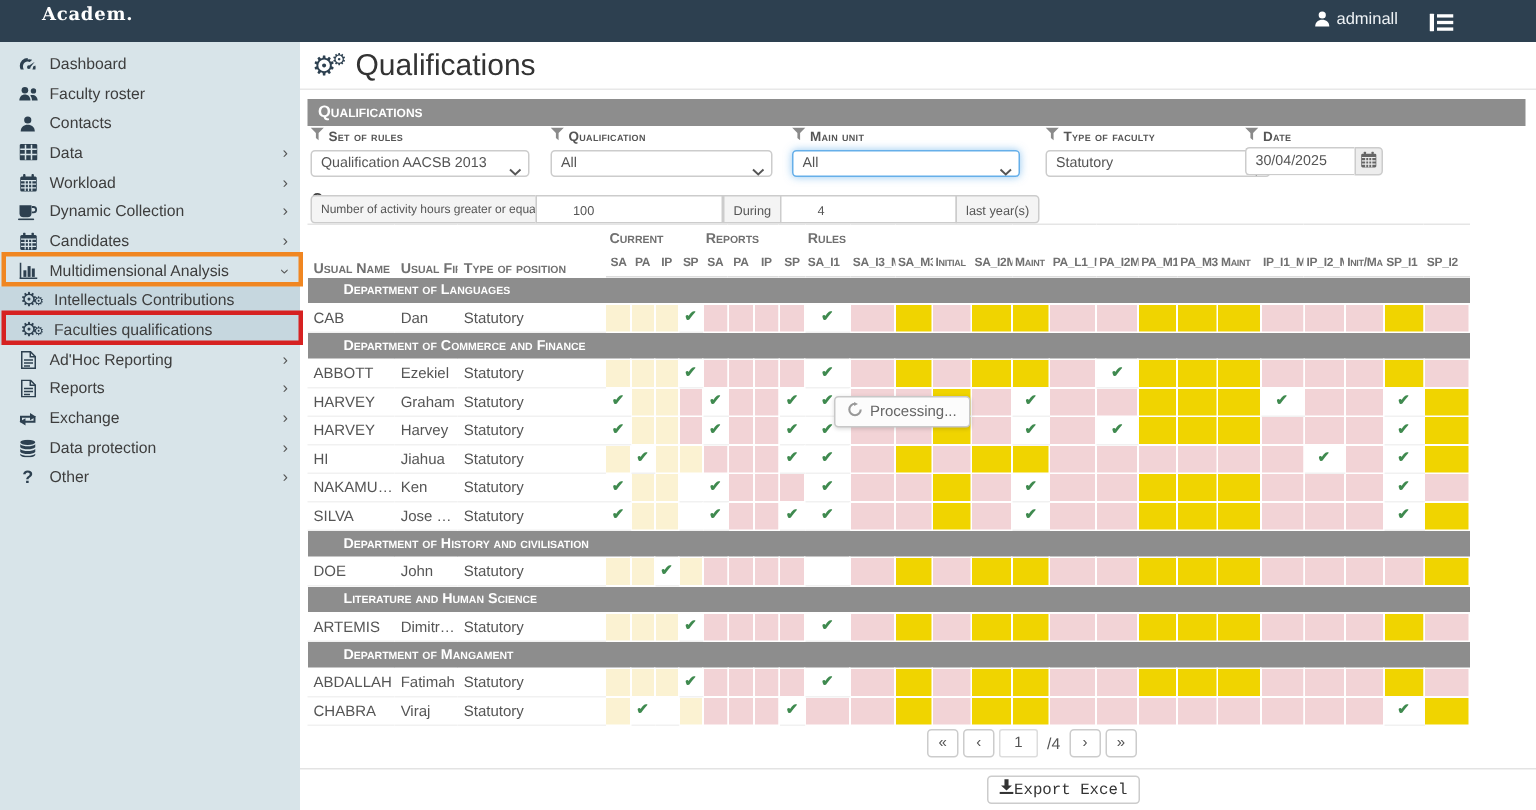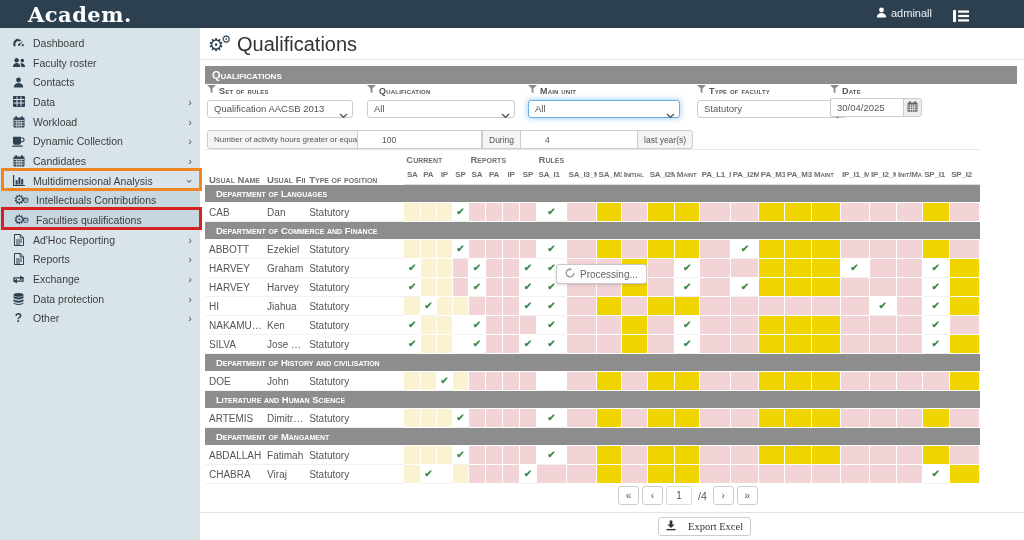--- a/index.html
+++ b/index.html
@@ -7,21 +7,21 @@
     --secbar:#8d8d8d; --yellow:#f0d400; --pink:#f2d3d6; --cream:#fbf2d2;
     --green:#3f8a4f; --hl-orange:#f08621; --hl-red:#d62121; --focus:#66afe9;
   }
   *{box-sizing:border-box}
   html,body{margin:0;padding:0}
   body{width:1024px;height:540px;overflow:hidden;position:relative;
        font-family:"Liberation Sans",sans-serif;background:#fff;color:#555}
   
   #topbar{position:absolute;left:0;top:0;width:1024px;height:28px;background:var(--topbar);z-index:8}
   #logo{position:absolute;left:28px;top:2px;color:#fff;font-family:"DejaVu Serif",serif;
-        font-size:21px;font-weight:bold;letter-spacing:.5px}
+        font-size:12px;font-weight:bold;letter-spacing:.5px}
   #user-area{position:absolute;left:876px;top:7px;display:flex;align-items:flex-start;gap:4px;
              color:#eef2f5;font-size:11px;cursor:pointer}
   #menu-btn{position:absolute;left:953px;top:8px;cursor:pointer}
   
   #sidebar{position:absolute;left:0;top:28px;width:200px;height:512px;background:var(--sidebg);
            padding-top:5px;z-index:4}
   .side-item{height:19.7px;display:flex;align-items:center;padding:0 6px 0 9px;cursor:pointer}
   .side-item.sub{background:var(--subbg);padding-left:12px}
   .side-item .ic{width:19px;display:flex;justify-content:center;align-items:center}
   .side-item .lbl{font-size:10.5px;color:#3d3d3d;margin-left:5px;flex:1;white-space:nowrap;
@@ -77,42 +77,42 @@
                  overflow:hidden;white-space:nowrap;padding:0 2px}
   #qual-table tr.gr1 th{height:15px;font-size:9.5px;border-top:1px solid #e5e5e5;vertical-align:bottom}
   #qual-table tr.gr2 th{height:20px;font-size:8px;letter-spacing:-.2px;vertical-align:middle;
                         border-bottom:1px solid #ddd}
   #qual-table th.fixed{font-size:9.5px;vertical-align:middle;padding-left:4px}
   #qual-table th.sub{text-align:center}
   #qual-table td{height:18px;padding:0;overflow:hidden;white-space:nowrap}
   #qual-table td.name{padding-left:4px;border-bottom:1px solid #f1f1f1;background:#fff;
                       text-overflow:ellipsis}
   #qual-table tr.dept td{background:var(--secbar);color:#fff;font-variant:small-caps;font-weight:bold;
-                         font-size:9.5px;padding-left:11px;border-bottom:1px solid #fff;height:18px}
+                         font-size:9.5px;padding-left:24px;border-bottom:1px solid #fff;height:18px}
   td.cell{border-right:1px solid #fff;border-bottom:1px solid #fff;text-align:center}
   td.cell.cream{background:var(--cream)}
   td.cell.pink{background:var(--pink)}
   td.cell.yellow{background:var(--yellow)}
   td.cell.check,td.cell.blank{background:#fff;border-bottom:1px solid #f1f1f1}
   .tick{color:var(--green);font-size:10px;font-weight:bold;line-height:18px}
   
   #processing-tip{position:absolute;left:556px;top:264px;z-index:12;background:#fcfcfc;
                   border:1px solid #c8c8c8;border-radius:3px;box-shadow:0 1px 3px rgba(0,0,0,.15);
                   padding:3px 8px;display:flex;align-items:center;gap:5px;font-size:10px;color:#666}
   
   #pagination{position:absolute;left:418px;top:458px;display:flex;align-items:center;gap:3px;z-index:6}
   .pg-btn{width:21px;height:19px;border:1px solid #ccc;border-radius:3px;background:#fff;color:#555;
           font-size:10px;line-height:17px;text-align:center;cursor:pointer;font-family:inherit;padding:0}
   #page-input{width:26px;height:19px;border:1px solid #ddd;border-radius:2px;text-align:center;
               font-size:10px;color:#555;font-family:inherit}
   #page-total{font-size:10.5px;color:#555;margin:0 3px}
   #footer-rule{position:absolute;left:0;top:484px;width:824px;border-top:1px solid #e3e3e3}
   #export-btn{position:absolute;left:458px;top:489px;height:19px;border:1px solid #ccc;border-radius:3px;
-              background:#fff;display:flex;align-items:center;gap:12px;padding:0 7px;font-size:10.5px;
-              color:#333;cursor:pointer;font-family:Liberation Serif, serif;z-index:6}
+              background:#fff;display:flex;align-items:center;gap:0;padding:0 7px;font-size:10.5px;
+              color:#333;cursor:pointer;font-family:Liberation Mono, monospace;z-index:6}
 </style>
 </head>
 <body>
 
 <div id="topbar">
   <div id="logo">Academ.</div>
   <div id="user-area">
     <span class="ic" id="user-ic"><svg width="11" height="11" viewBox="0 0 11 11">
           <circle cx="5.5" cy="3" r="2.4" fill="#fff"></circle>
           <path d="M.8 10.6c0-3 2.1-4.5 4.7-4.5s4.7 1.5 4.7 4.5z" fill="#fff"></path>

